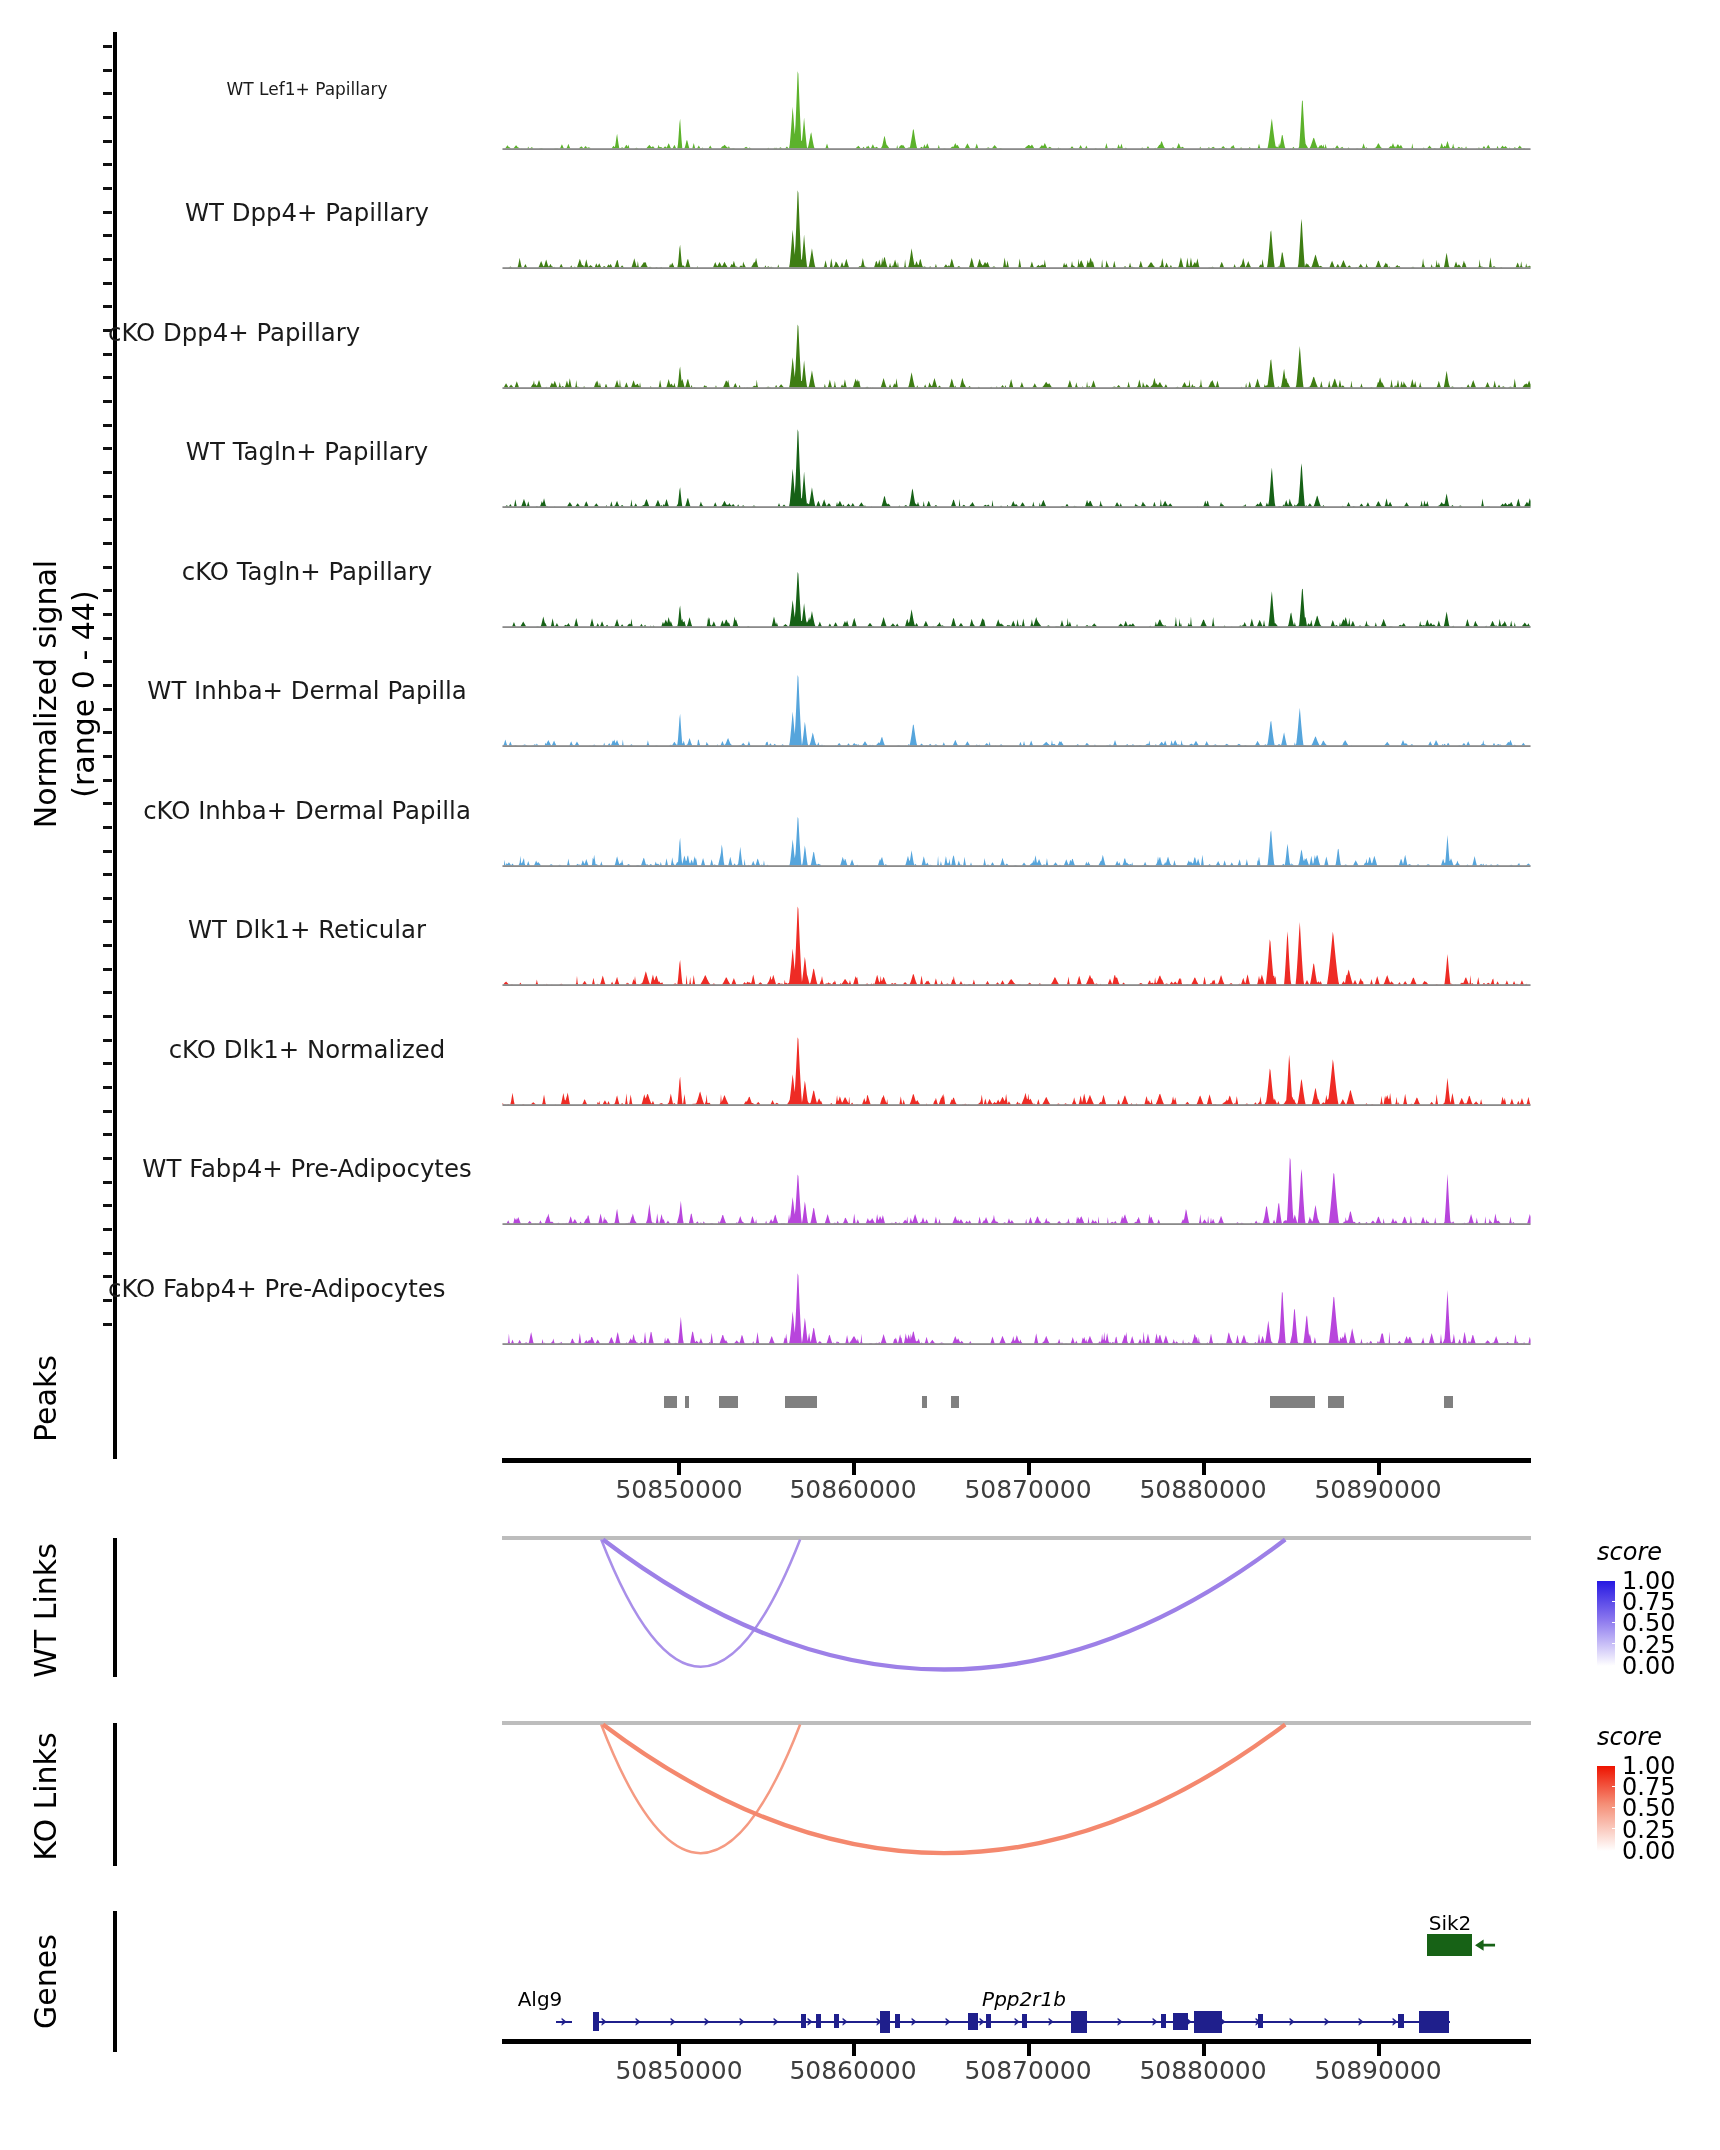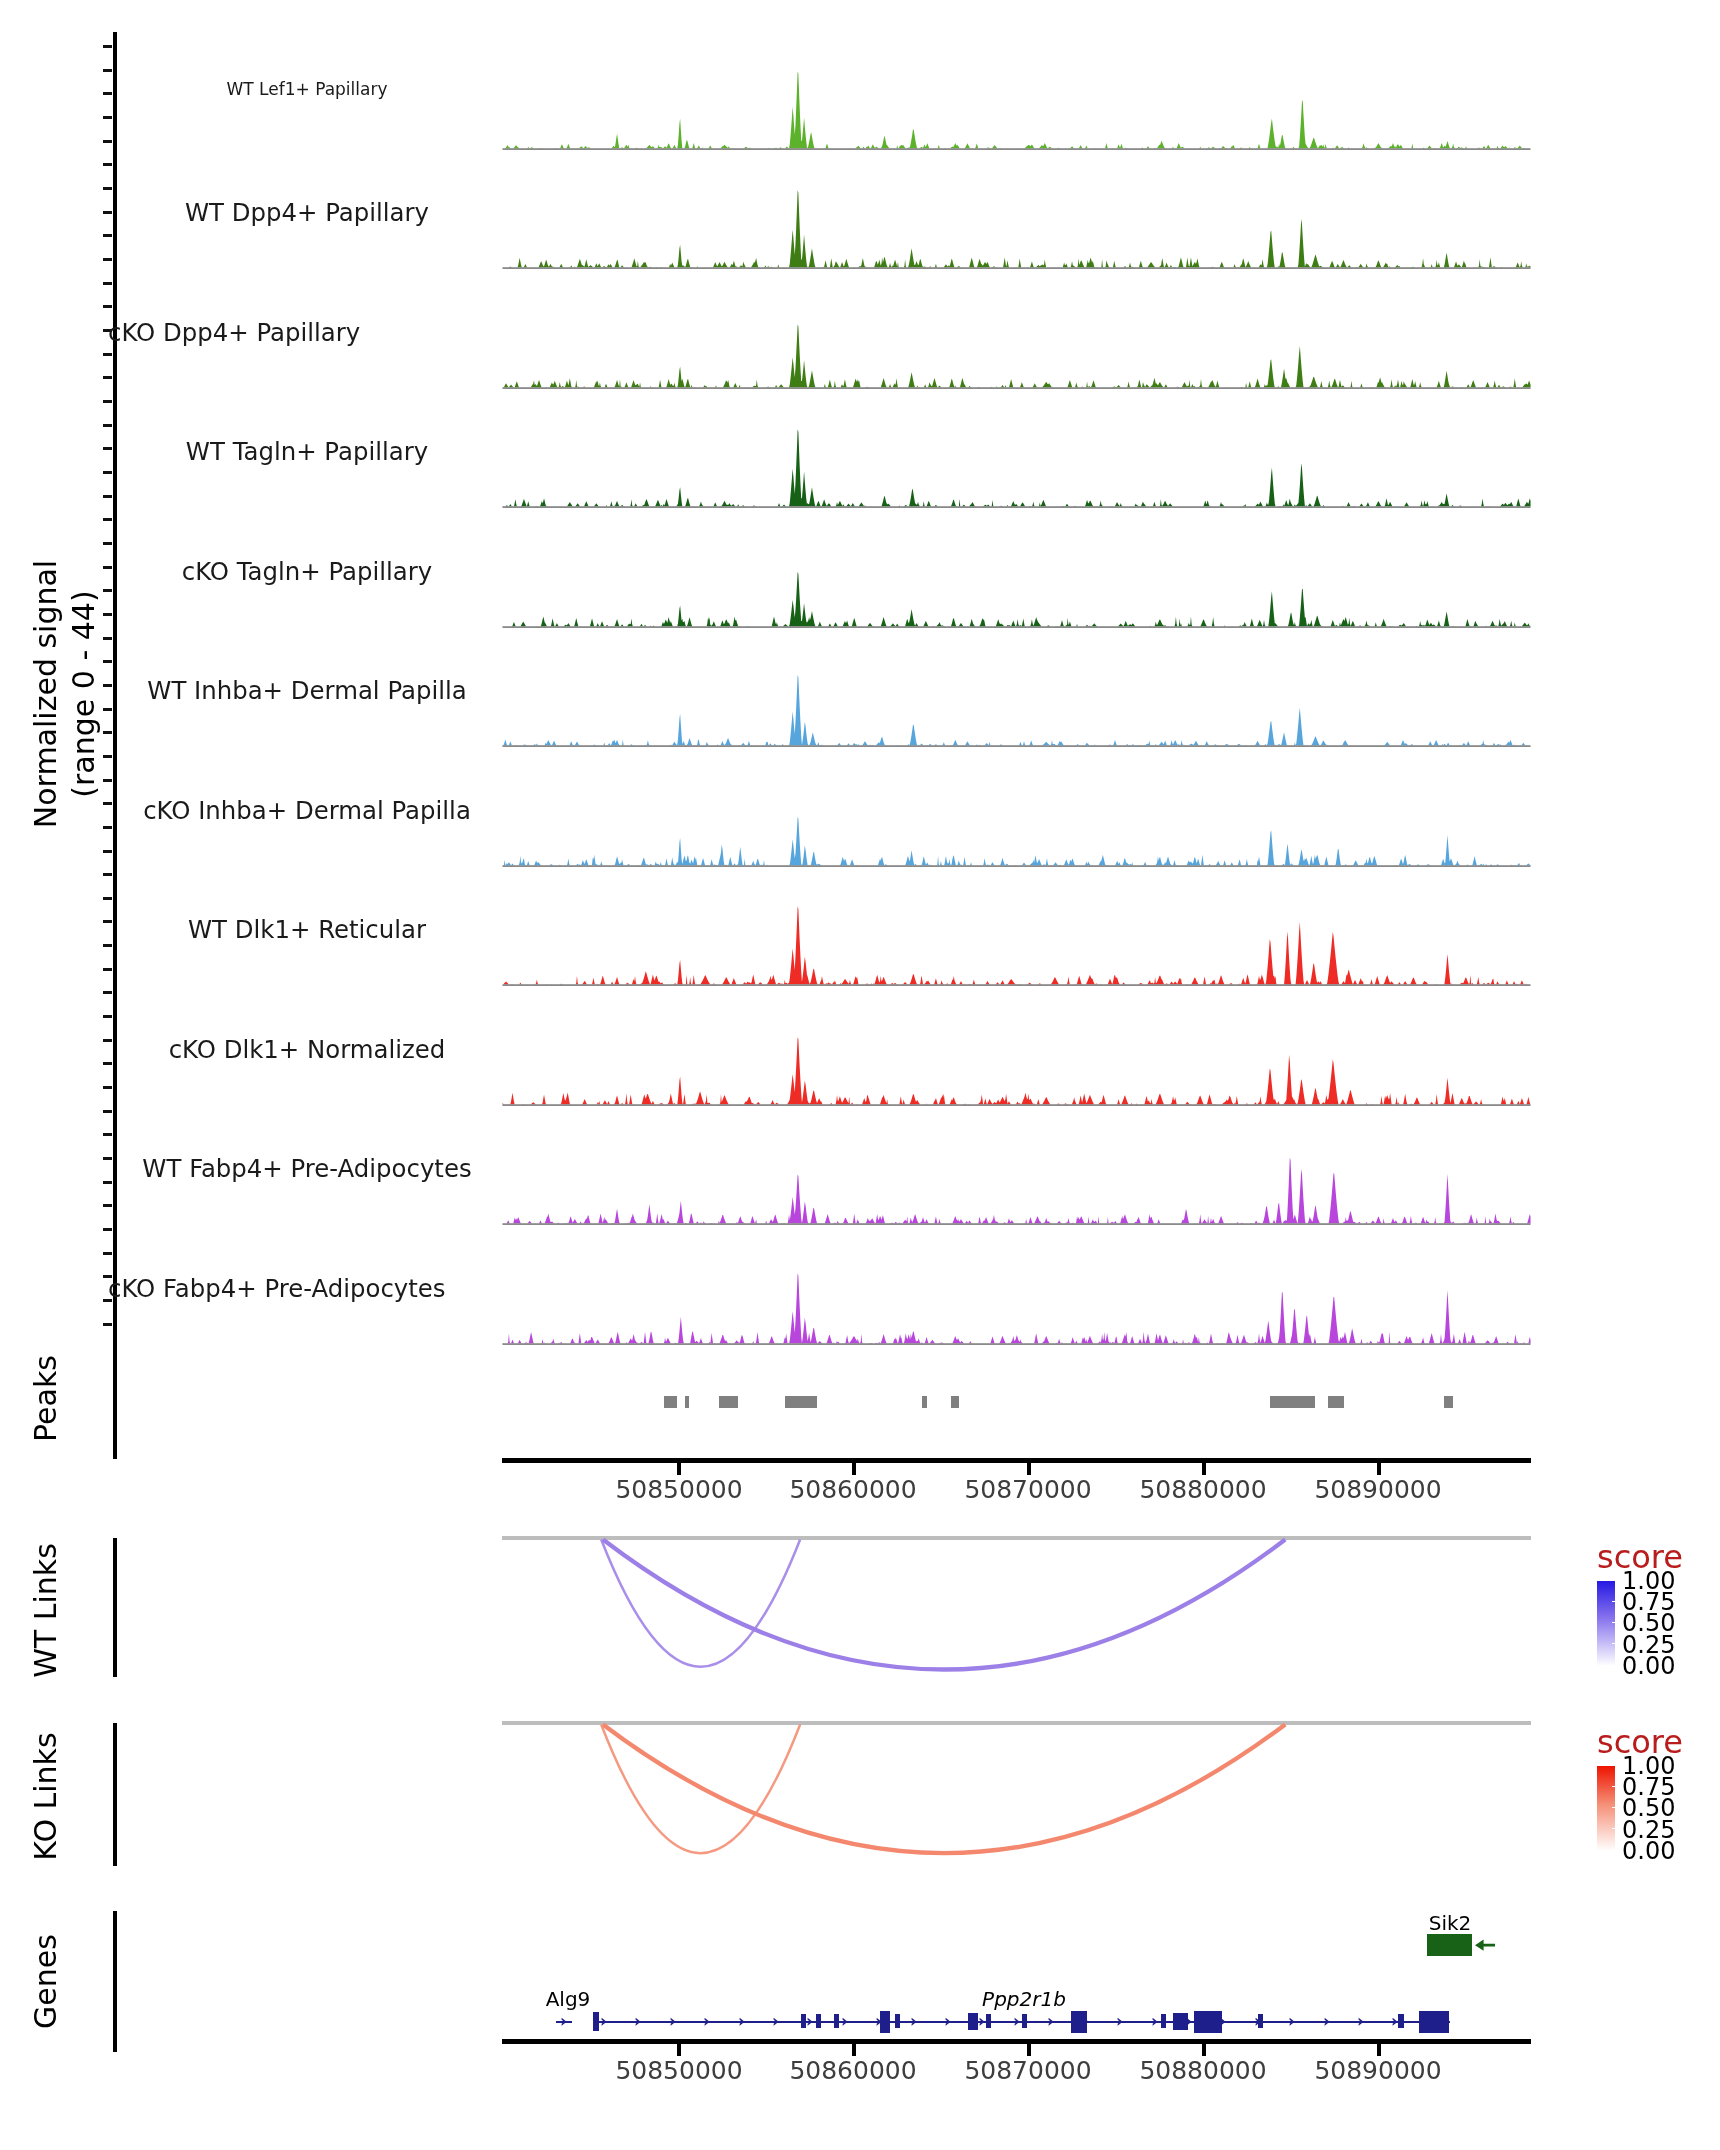--- a/index.html
+++ b/index.html
@@ -1,21 +1,21 @@
 <!DOCTYPE html>
 <html style="font-size:11.5px"><head>
 <meta charset="utf-8">
 <style>
   html,body{margin:0;padding:0;background:#fff;}
   #fig{position:relative;width:1721px;height:2151px;background:#fff;overflow:hidden;
        font-family:"DejaVu Sans","Liberation Sans",sans-serif;}
   .abs{position:absolute;}
   .rot{transform:rotate(-90deg);transform-origin:center center;}
   .section-label{position:absolute;font-size:30px;color:#000;white-space:nowrap;}
-  .legend-title{position:absolute;font-size:32px;color:#b91c1c;white-space:nowrap;}
+  .legend-title{position:absolute;font-size:24px;color:#000000;white-space:nowrap;font-style:italic;}
   svg{position:absolute;overflow:visible;}
 </style>
 </head>
 <body>
 
 <div id="fig">
 
   <div class="abs rot" style="left:-222px;top:656px;width:574px;text-align:center;font-size:30px;color:#000;line-height:38px;">
     <div>Normalized signal</div>
     <div>(range 0 - 44)</div>
@@ -201,21 +201,21 @@
       <div style="position: absolute; left: 1612px; top: 1786px; width: 4.3px; height: 1.4px; background: rgb(255, 255, 255);"></div>
       <div style="position: absolute; left: 1622px; top: 1773px; font-size: 24px; color: rgb(0, 0, 0); white-space: nowrap;">0.75</div>
       <div style="position: absolute; left: 1612px; top: 1807px; width: 4.3px; height: 1.4px; background: rgb(255, 255, 255);"></div>
       <div style="position: absolute; left: 1622px; top: 1794px; font-size: 24px; color: rgb(0, 0, 0); white-space: nowrap;">0.50</div>
       <div style="position: absolute; left: 1612px; top: 1828px; width: 4.3px; height: 1.4px; background: rgb(255, 255, 255);"></div>
       <div style="position: absolute; left: 1622px; top: 1816px; font-size: 24px; color: rgb(0, 0, 0); white-space: nowrap;">0.25</div>
       <div style="position: absolute; left: 1612px; top: 1850px; width: 4.3px; height: 1.4px; background: rgb(255, 255, 255);"></div>
       <div style="position: absolute; left: 1622px; top: 1837px; font-size: 24px; color: rgb(0, 0, 0); white-space: nowrap;">0.00</div>
     </div>
   <div id="genes" class="abs" style="left:0;top:0;width:1721px;height:2122px;">
-      <div style="position: absolute; left: 568px; top: 1987px; font-size: 20px; color: rgb(0, 0, 0); white-space: nowrap; transform: translateX(-50%);">Alg9</div>
+      <div style="position: absolute; left: 540px; top: 1987px; font-size: 20px; color: rgb(0, 0, 0); white-space: nowrap; transform: translateX(-50%);">Alg9</div>
       <div style="position: absolute; left: 556px; top: 2021px; width: 15.7px; height: 2.2px; background: rgb(31, 31, 140);"></div>
       <div style="position: absolute; left: 560px; top: 2010px; font-size: 17px; color: rgb(31, 31, 140); font-weight: bold; line-height: 23px;">›</div>
       <div style="position: absolute; left: 1024px; top: 1987px; font-size: 20px; color: rgb(0, 0, 0); white-space: nowrap; transform: translateX(-50%); font-style: italic;">Ppp2r1b</div>
       <div style="position: absolute; left: 593px; top: 2021px; width: 857px; height: 2.2px; background: rgb(31, 31, 140);"></div>
       <div style="position: absolute; left: 600px; top: 2010px; font-size: 17px; color: rgb(31, 31, 140); font-weight: bold; line-height: 23px;">›</div>
       <div style="position: absolute; left: 634px; top: 2010px; font-size: 17px; color: rgb(31, 31, 140); font-weight: bold; line-height: 23px;">›</div>
       <div style="position: absolute; left: 669px; top: 2010px; font-size: 17px; color: rgb(31, 31, 140); font-weight: bold; line-height: 23px;">›</div>
       <div style="position: absolute; left: 703px; top: 2010px; font-size: 17px; color: rgb(31, 31, 140); font-weight: bold; line-height: 23px;">›</div>
       <div style="position: absolute; left: 738px; top: 2010px; font-size: 17px; color: rgb(31, 31, 140); font-weight: bold; line-height: 23px;">›</div>
       <div style="position: absolute; left: 772px; top: 2010px; font-size: 17px; color: rgb(31, 31, 140); font-weight: bold; line-height: 23px;">›</div>

